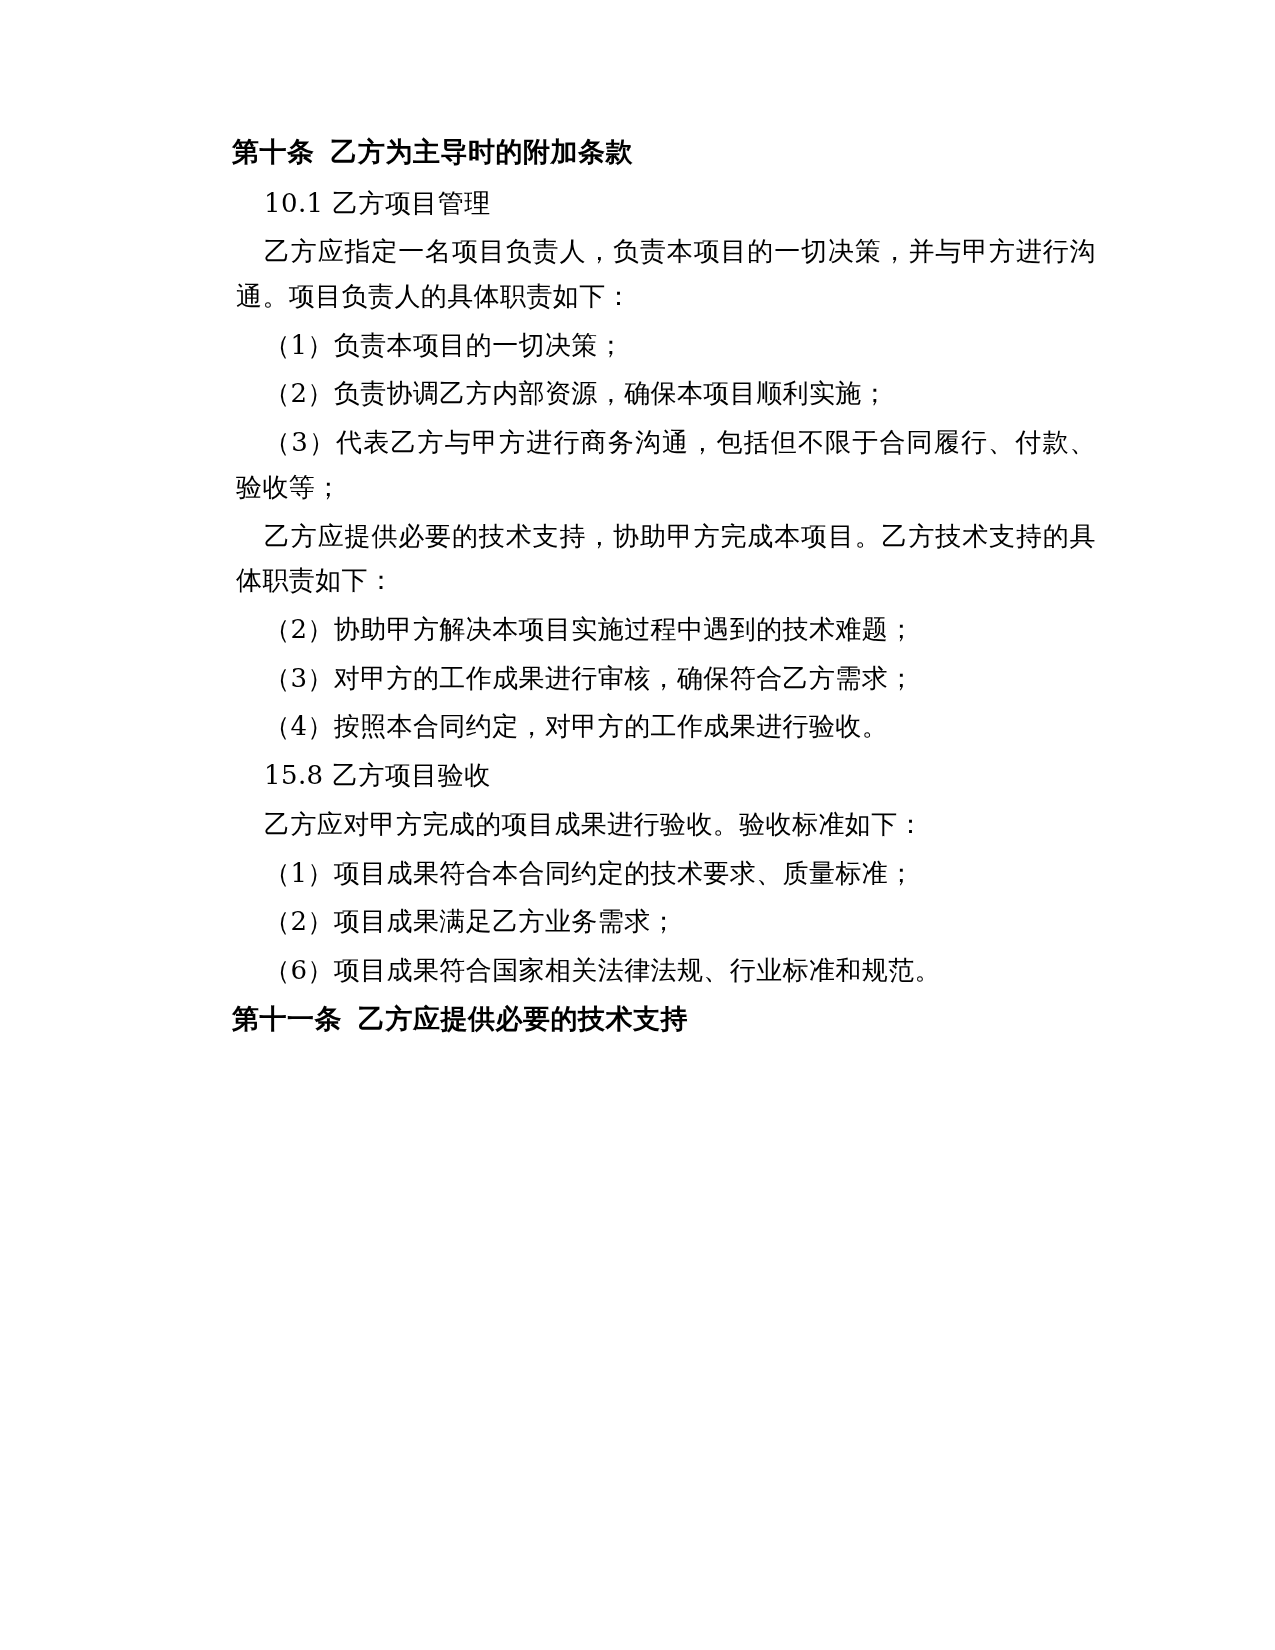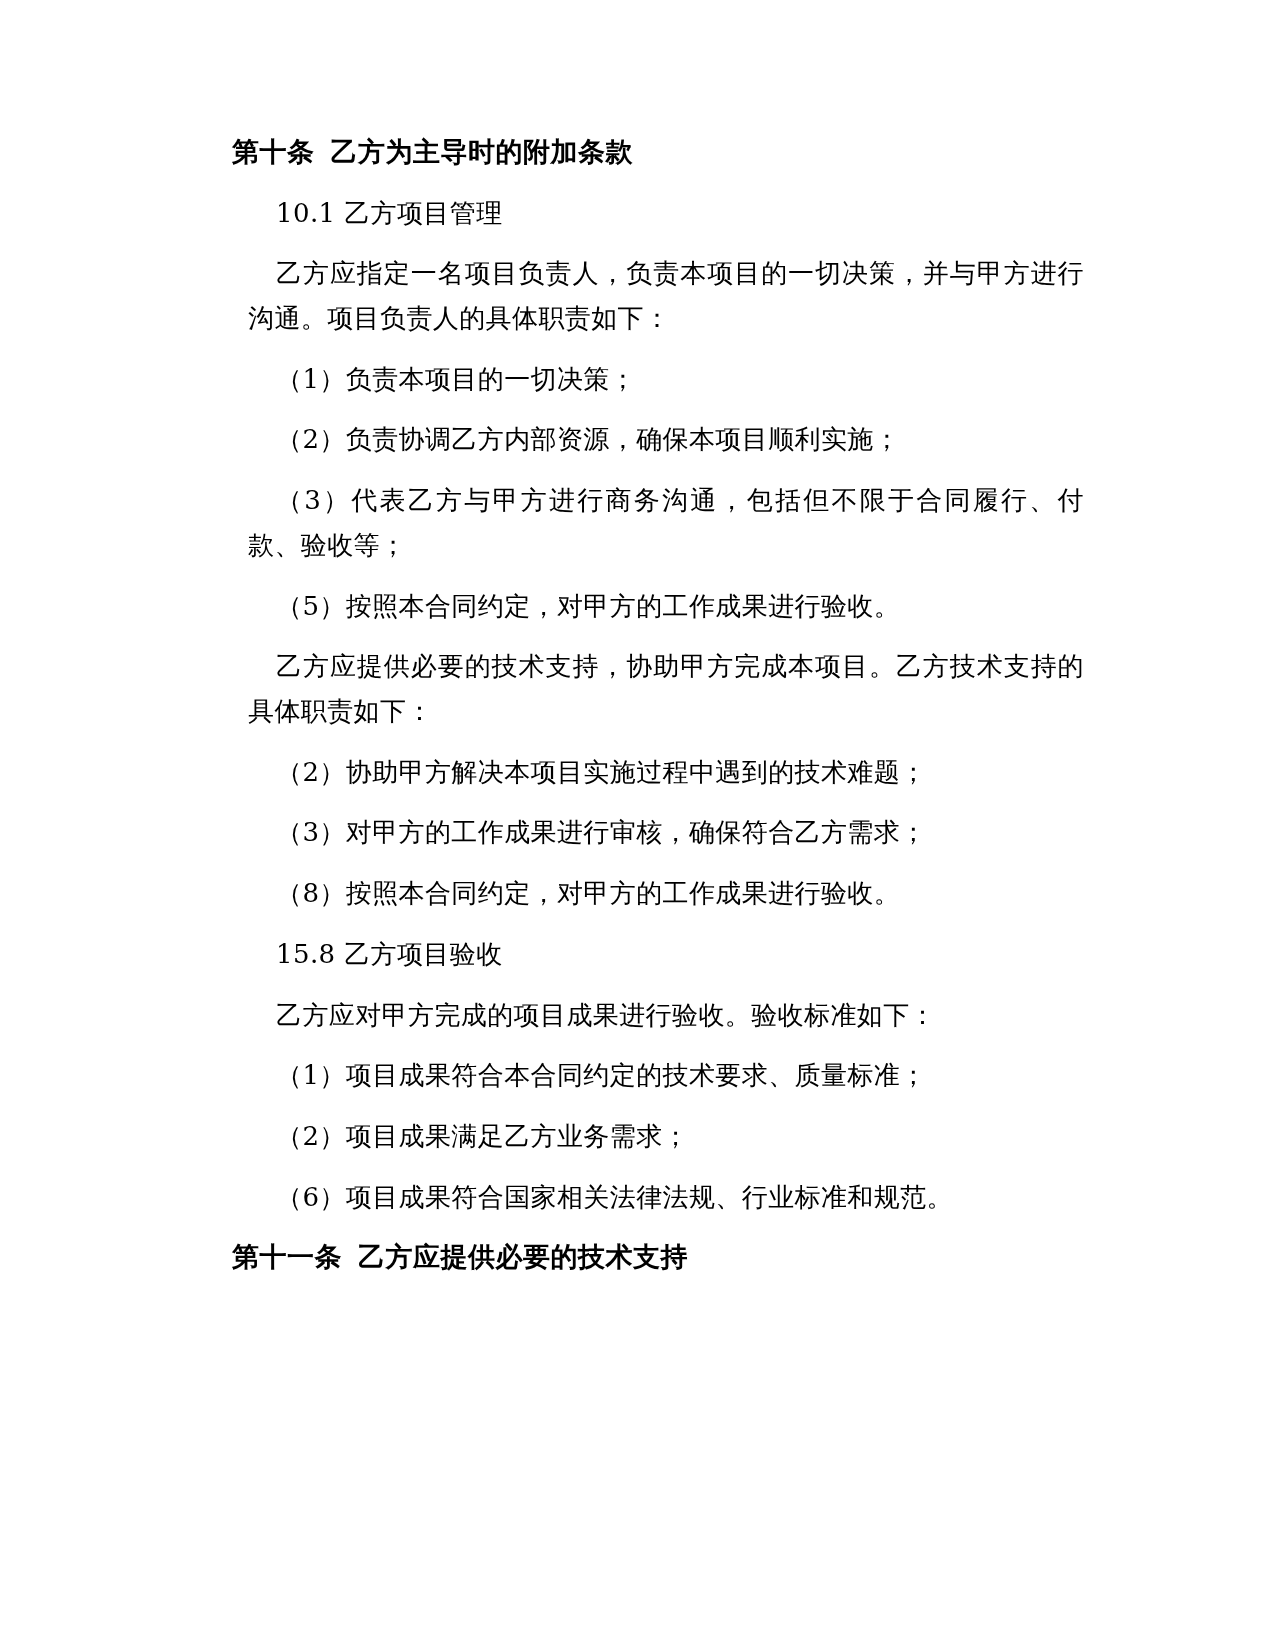--- a/index.html
+++ b/index.html
@@ -32,21 +32,21 @@
     margin: 0 0 6px 0;
     text-indent: 0;
   }
   .heading .gap {
     display: inline-block;
     width: 16px;
   }
   p.para {
     font-size: 26px;
     line-height: 1.72;
-    margin: 16px;
+    margin: 4px;
     text-align: justify;
     text-justify: inter-ideograph;
     letter-spacing: 0.4px;
   }
   p.indent1 {
     text-indent: 28px;
   }
   p.indent2 {
     text-indent: 28px;
   }
@@ -61,28 +61,27 @@
       <span>第十条</span><span class="gap"></span><span>乙方为主导时的附加条款</span>
     </h2>
 
     <p class="para indent1">10.1 乙方项目管理</p>
 
     <p class="para indent2">乙方应指定一名项目负责人，负责本项目的一切决策，并与甲方进行沟通。项目负责人的具体职责如下：</p>
 
     <p class="para indent2">（1）负责本项目的一切决策；</p>
     <p class="para indent2">（2）负责协调乙方内部资源，确保本项目顺利实施；</p>
     <p class="para indent2">（3）代表乙方与甲方进行商务沟通，包括但不限于合同履行、付款、验收等；</p>
-    <p class="para indent2">（5）按照本合同约定，对甲方的工作成果进行验收。</p>
 
 
     <p class="para indent2">乙方应提供必要的技术支持，协助甲方完成本项目。乙方技术支持的具体职责如下：</p>
 
     <p class="para indent2">（2）协助甲方解决本项目实施过程中遇到的技术难题；</p>
     <p class="para indent2">（3）对甲方的工作成果进行审核，确保符合乙方需求；</p>
-    <p class="para indent2">（8）按照本合同约定，对甲方的工作成果进行验收。</p>
+    <p class="para indent2">（4）按照本合同约定，对甲方的工作成果进行验收。</p>
 
     <p class="para indent1">15.8 乙方项目验收</p>
 
     <p class="para indent2">乙方应对甲方完成的项目成果进行验收。验收标准如下：</p>
 
     <p class="para indent2">（1）项目成果符合本合同约定的技术要求、质量标准；</p>
     <p class="para indent2">（2）项目成果满足乙方业务需求；</p>
     <p class="para indent2">（6）项目成果符合国家相关法律法规、行业标准和规范。</p>
 
     <h2 class="heading">

